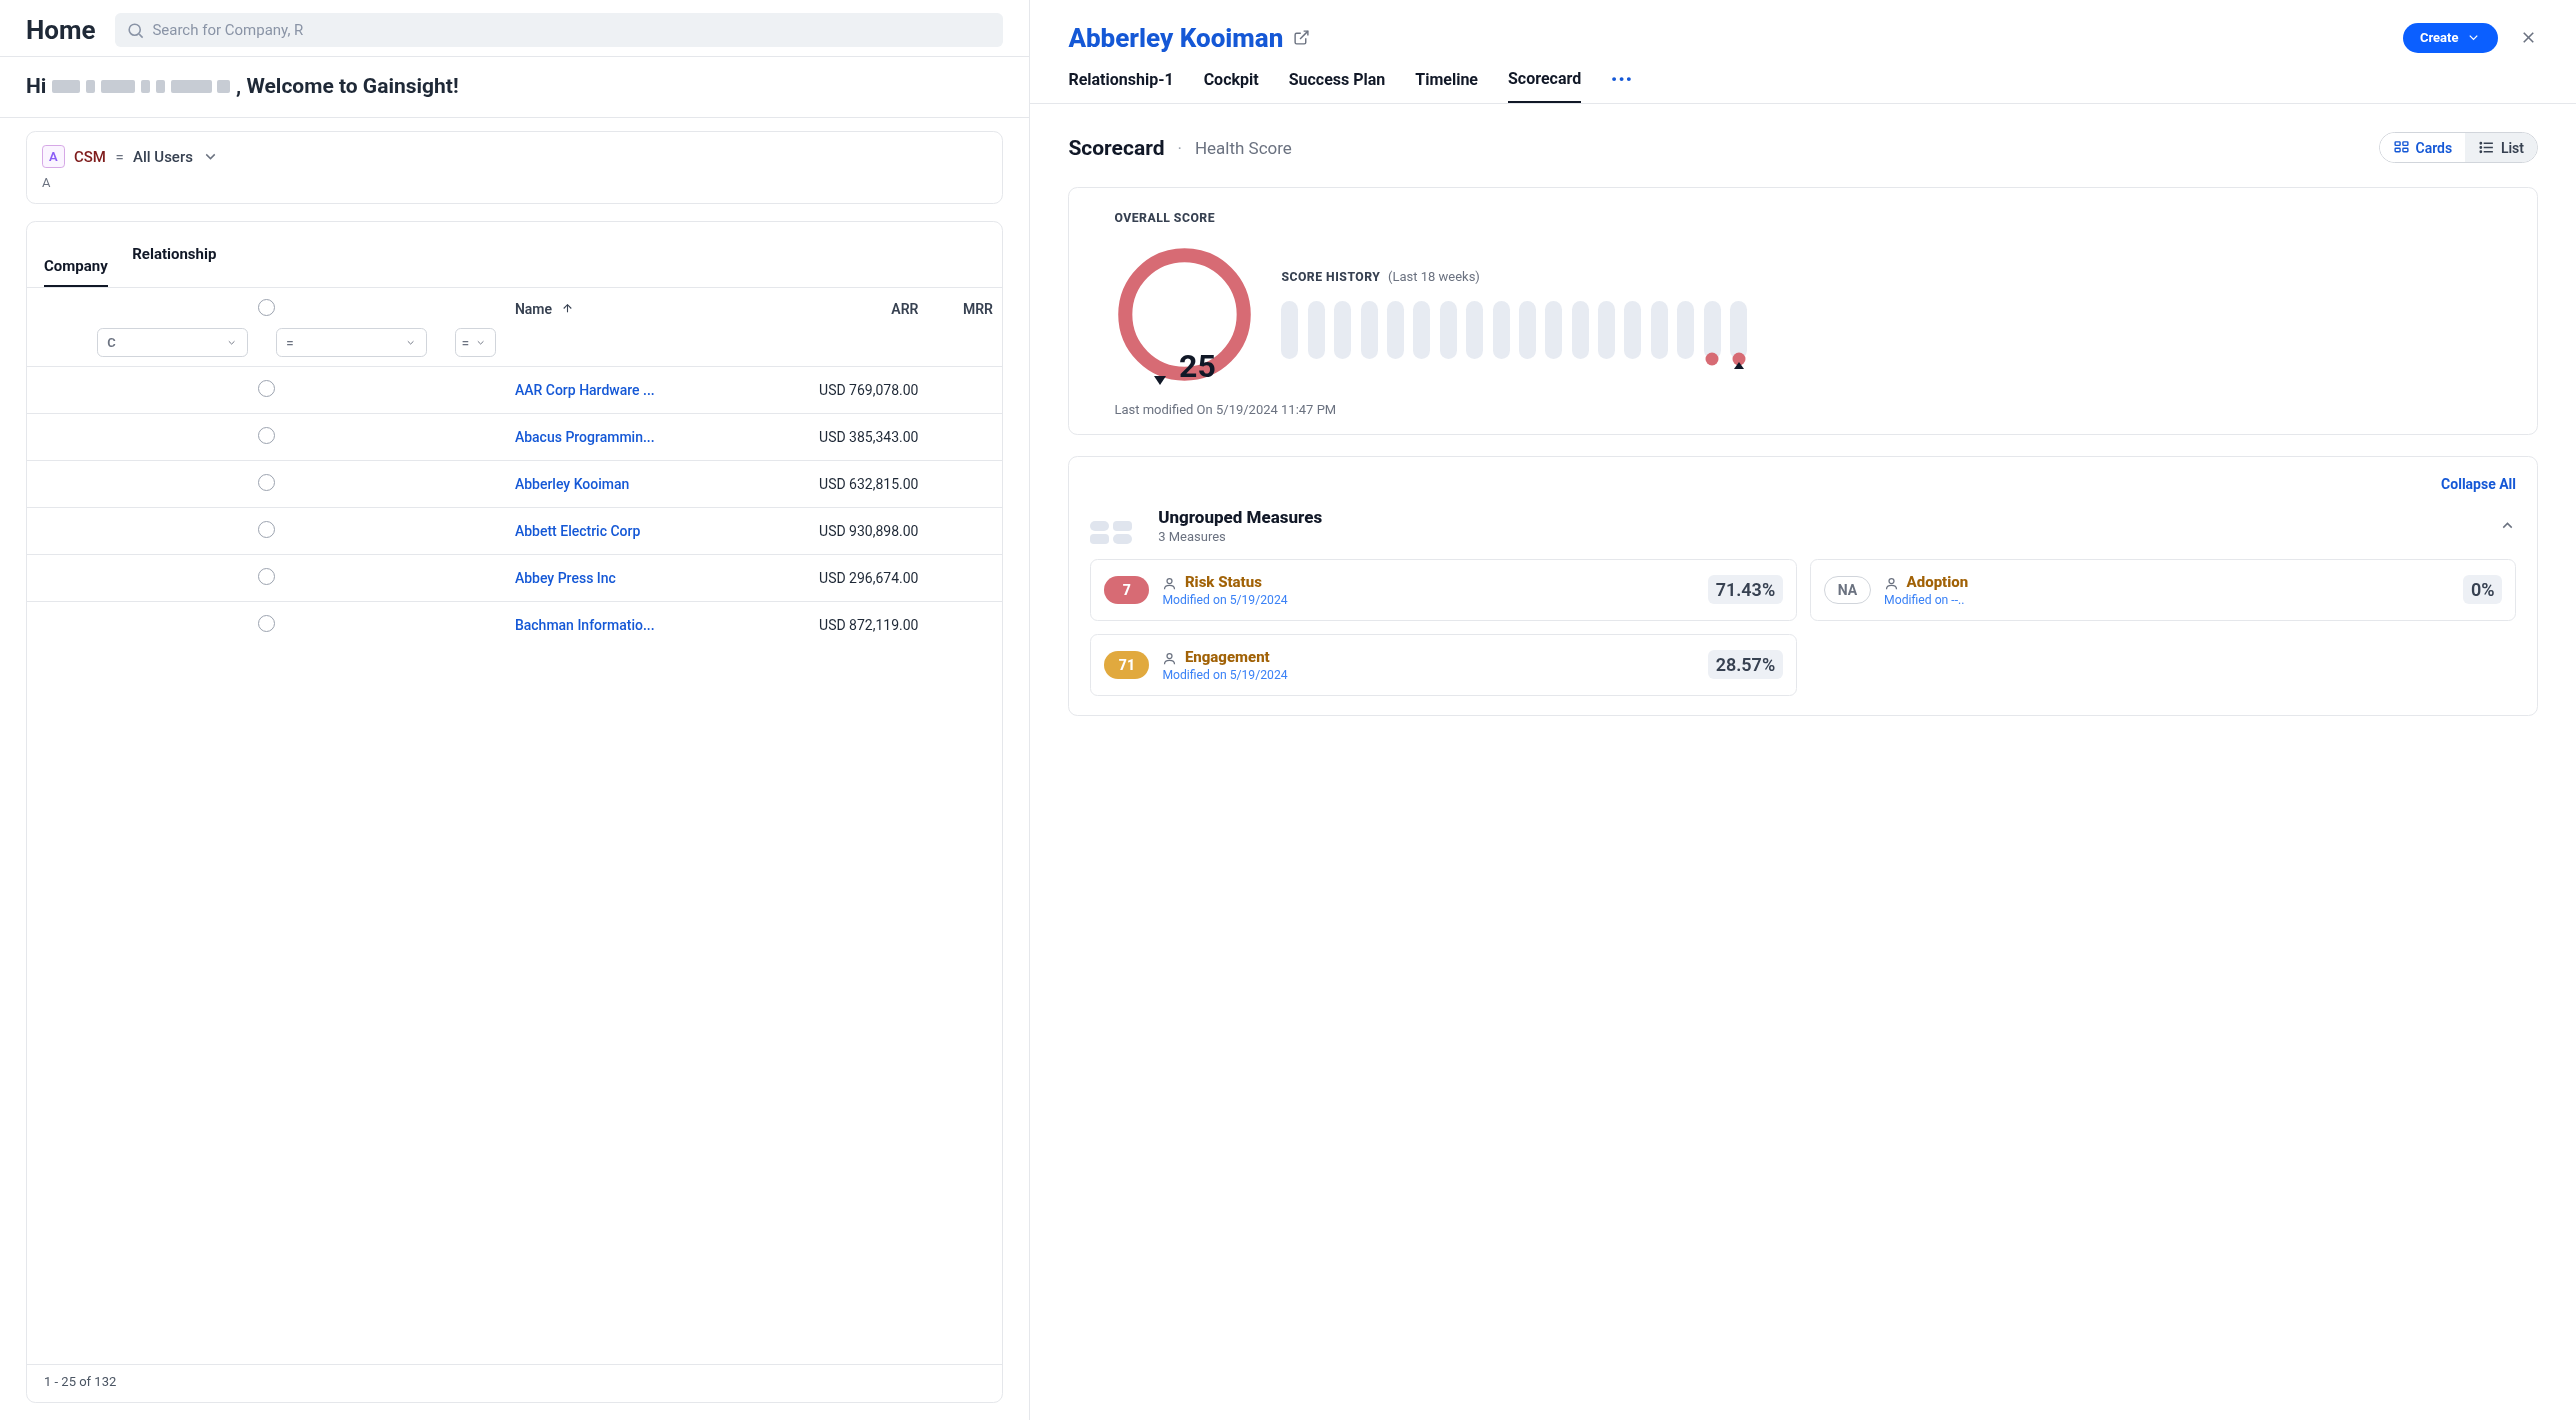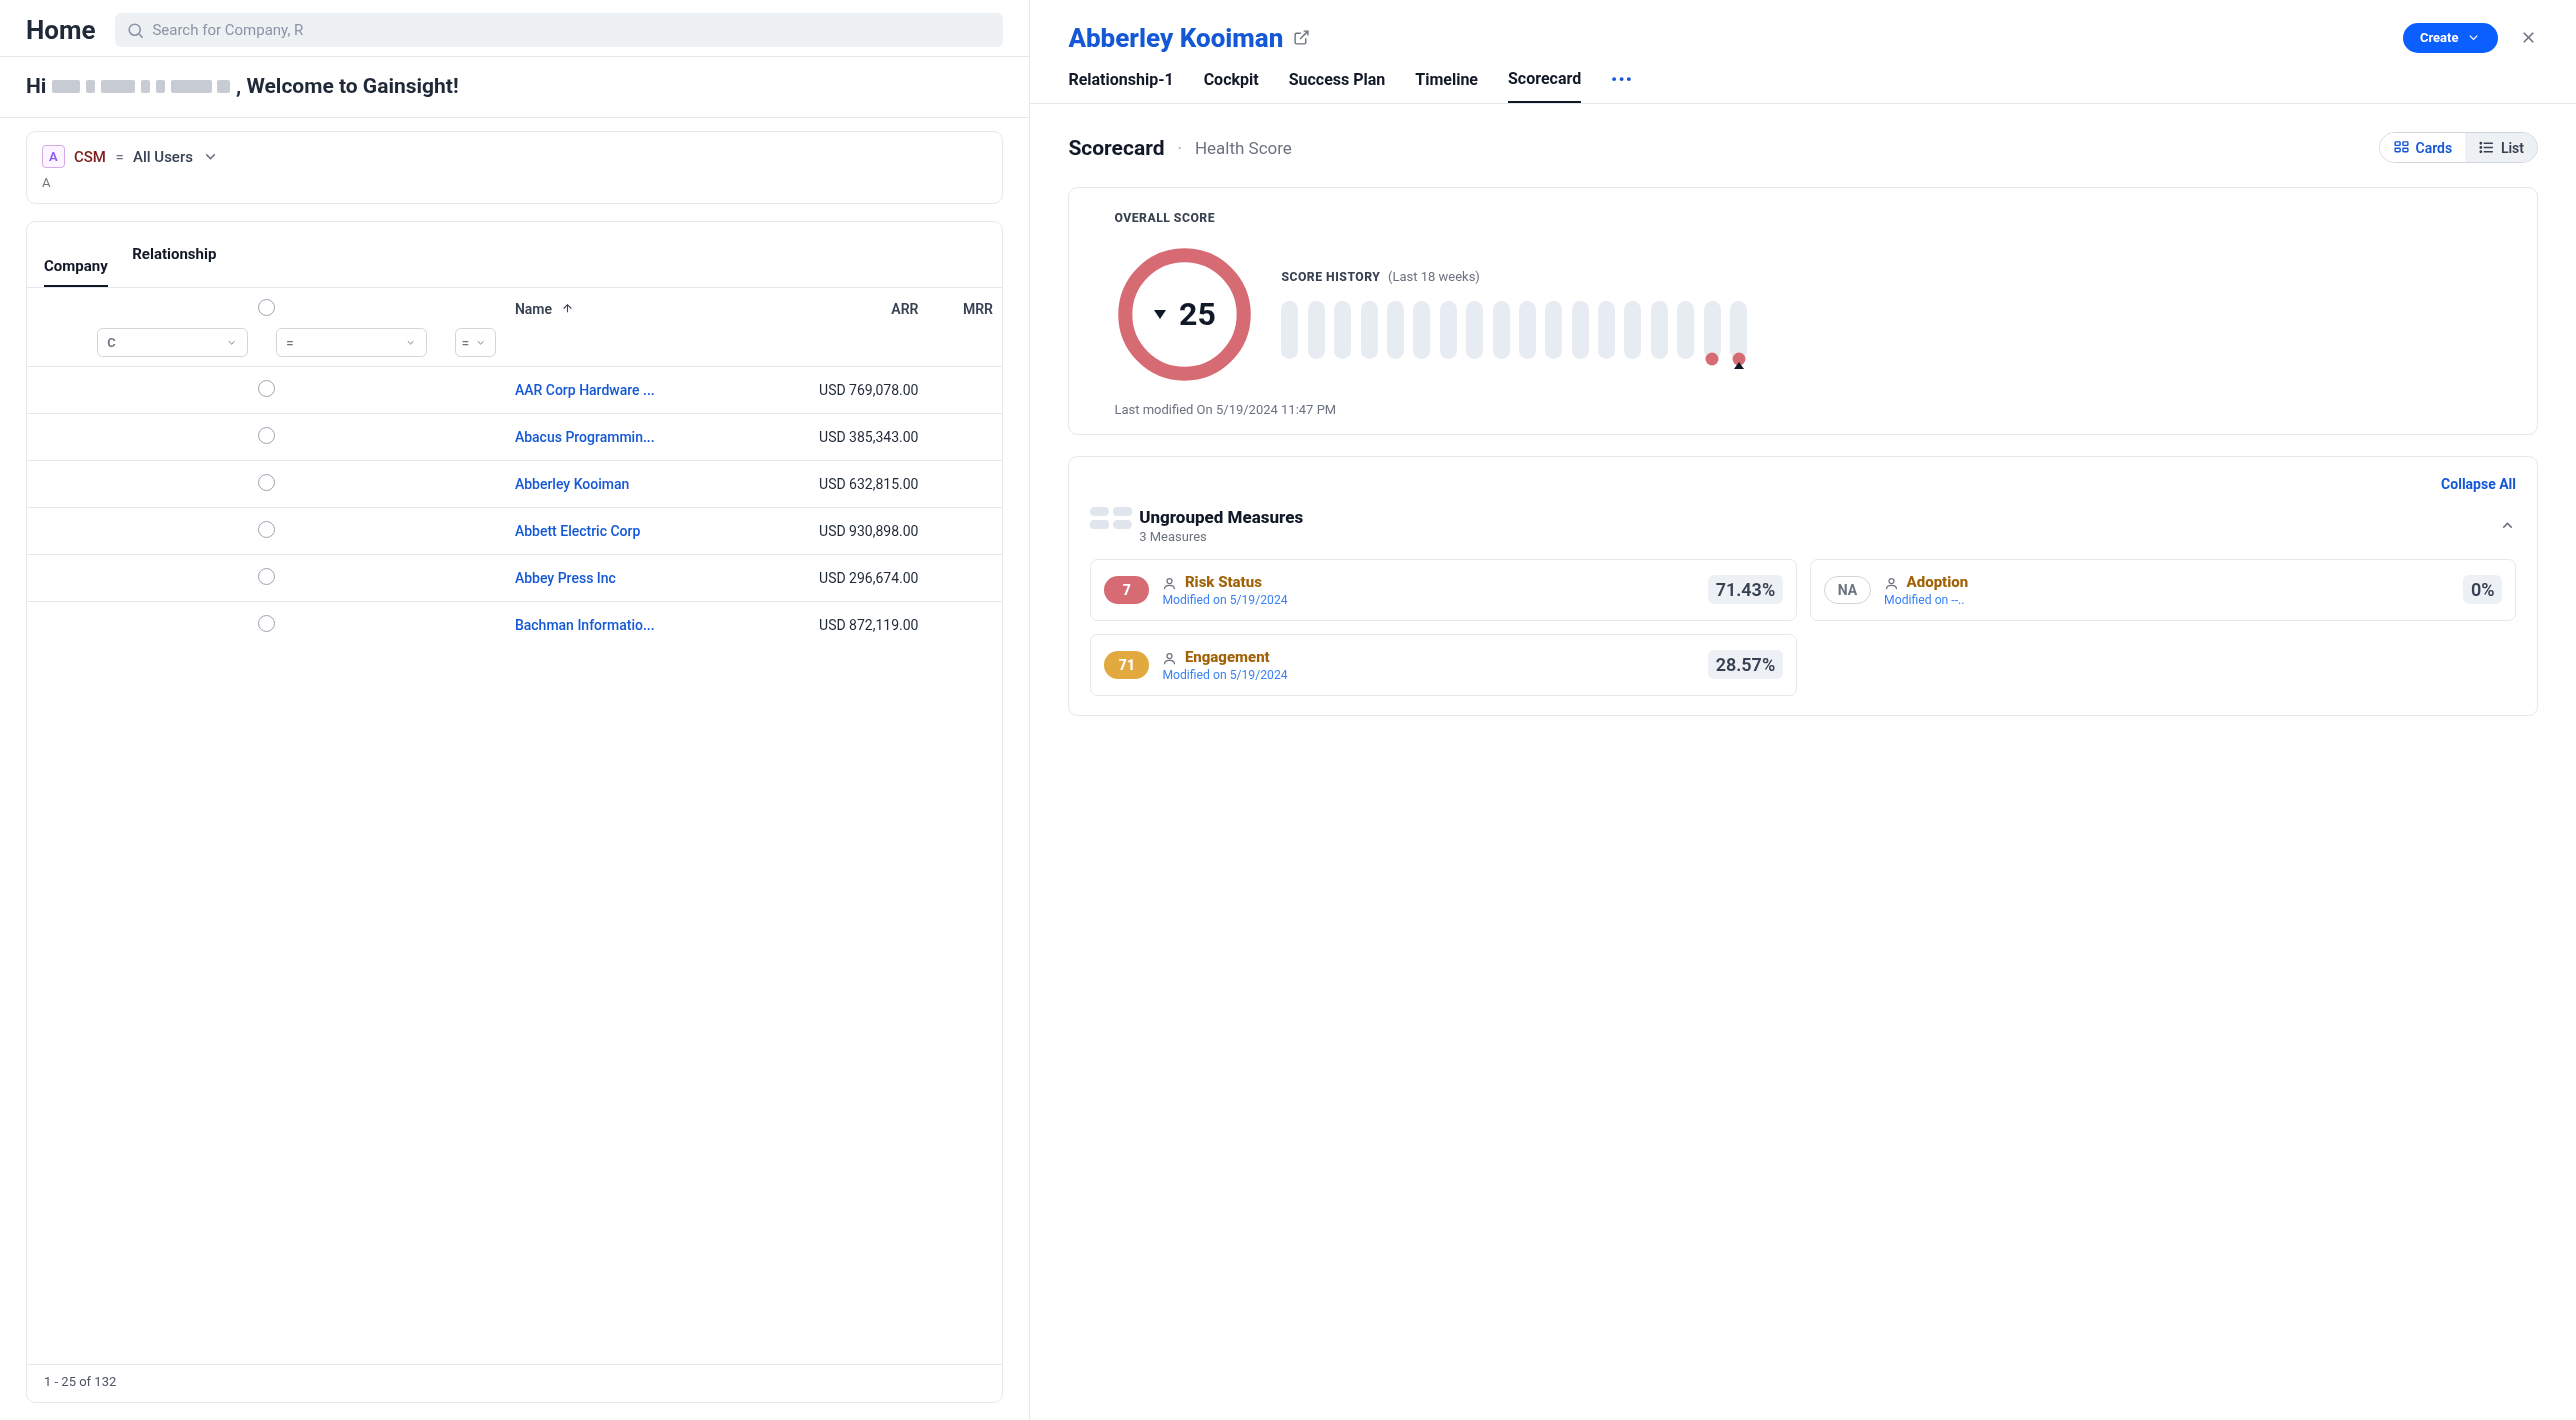--- a/index.html
+++ b/index.html
@@ -81,37 +81,37 @@
   .view-btn { display:flex; align-items:center; gap:5.7px; padding:5.7px 13px; font-size:14px; font-weight:600; cursor:pointer; }
   .view-btn svg { width:17px; height:17px; }
   .view-btn.cards { color:#1558d6; background:#fff; }
   .view-btn.list { color:#374151; background:#eef1f4; }
 
   .score-card { border:0.9px solid #e5e7eb; border-radius:9.4px; padding:22.6px 45px 17px; margin-bottom:21px; }
   .overall-label { font-size:12.2px; font-weight:800; letter-spacing:0.5px; color:#374151; margin-bottom:19px; }
   .score-row { display:flex; align-items:center; gap:26px; }
   .gauge { width:141px; height:141px; position:relative; flex:0 0 auto; }
   .gauge svg { width:100%; height:100%; }
-  .gauge-center { position:absolute; inset:0; display:flex; align-items:center; justify-content:center; gap:13px; }
+  .gauge-center { position:absolute; inset:0; display:flex; align-items:flex-end; justify-content:center; gap:13px; }
   .gauge-center .trend { width:0; height:0; border-left:6.6px solid transparent; border-right:6.6px solid transparent; border-top:9.4px solid #111827; }
   .gauge-center .val { font-size:32px; font-weight:700; color:#111827; }
   .history { flex:1; }
   .history-head { display:flex; align-items:baseline; gap:7.5px; margin-bottom:15px; }
   .history-head .lbl { font-size:12.2px; font-weight:800; letter-spacing:0.5px; color:#374151; }
   .history-head .range { font-size:13px; color:#6b7280; }
   .bars { display:flex; align-items:flex-end; gap:9.4px; height:60px; }
   .bar { width:17px; height:58px; background:#e7ebf2; border-radius:9.4px; position:relative; }
   .bar .dot { position:absolute; bottom:0; left:50%; transform:translate(-50%, 50%); width:13px; height:13px; background:#d76b74; border-radius:50%; }
   .bar .tri { position:absolute; bottom:-9.4px; left:50%; transform:translateX(-50%); width:0;height:0;border-left:5.7px solid transparent;border-right:5.7px solid transparent;border-bottom:7.5px solid #111827; }
   .lastmod { margin-top:17px; font-size:13px; color:#6b7280; }
 
   .measures-card { border:0.9px solid #e5e7eb; border-radius:9.4px; padding:19px 21px; }
   .collapse-all { text-align:right; color:#1558d6; font-weight:700; font-size:14px; margin-bottom:15px; cursor:pointer; }
   .group-head { display:flex; align-items:center; justify-content:space-between; margin-bottom:15px; }
-  .group-head-left { display:flex; align-items:flex-start; gap:7px; }
+  .group-head-left { display:flex; align-items:flex-end; gap:26px; }
   .group-icon { display:grid; grid-template-columns: 19px 19px; grid-template-rows: 9.4px 9.4px; gap:3.8px; }
   .group-icon span { background:#e0e5ee; border-radius:3.8px; display:block; }
   .group-icon span.r { border-radius:9.4px; }
   .group-title-wrap .title { font-size:17px; font-weight:800; color:#111827; }
   .group-title-wrap .sub { font-size:13px; color:#6b7280; margin-top:1.9px; }
   .chevron svg { width:17px; height:17px; color:#6b7280; }
 
   .measure-grid { display:grid; grid-template-columns: 1fr 1fr; gap:13px; }
   .measure-card { border:0.9px solid #e5e7eb; border-radius:7.5px; padding:13px; display:flex; align-items:center; gap:13px; }
   .m-score { min-width:45px; height:28px; display:flex; align-items:center; justify-content:center; border-radius:15px; font-weight:800; color:#fff; font-size:14px; padding:0 13px; }

